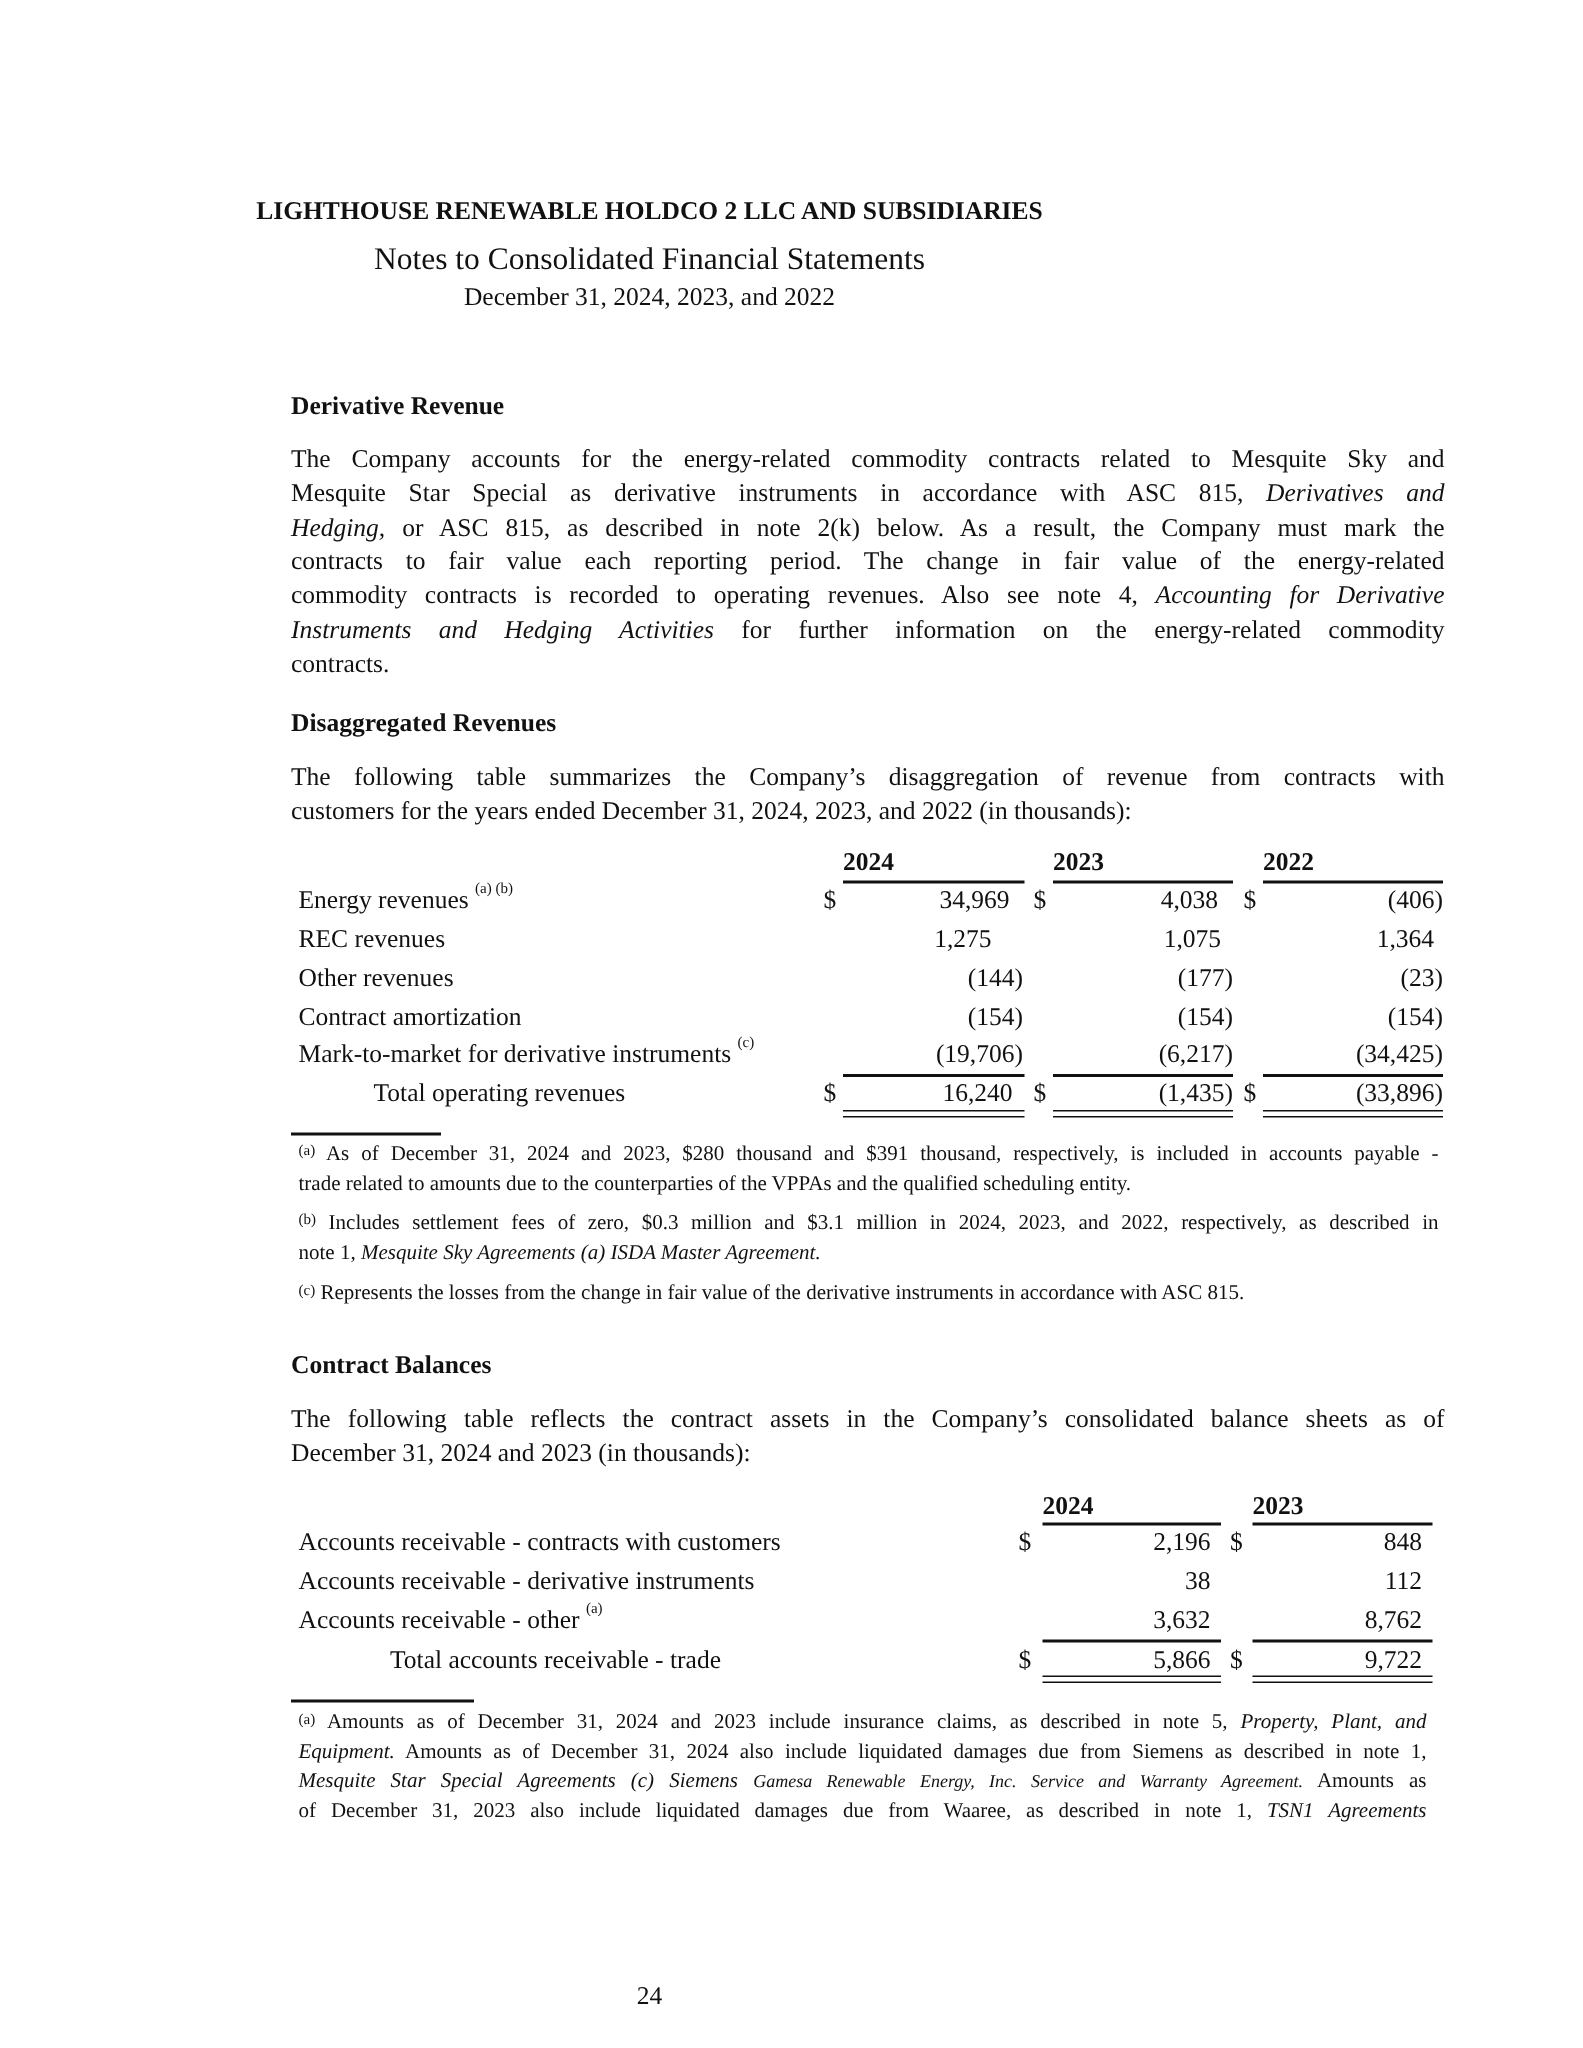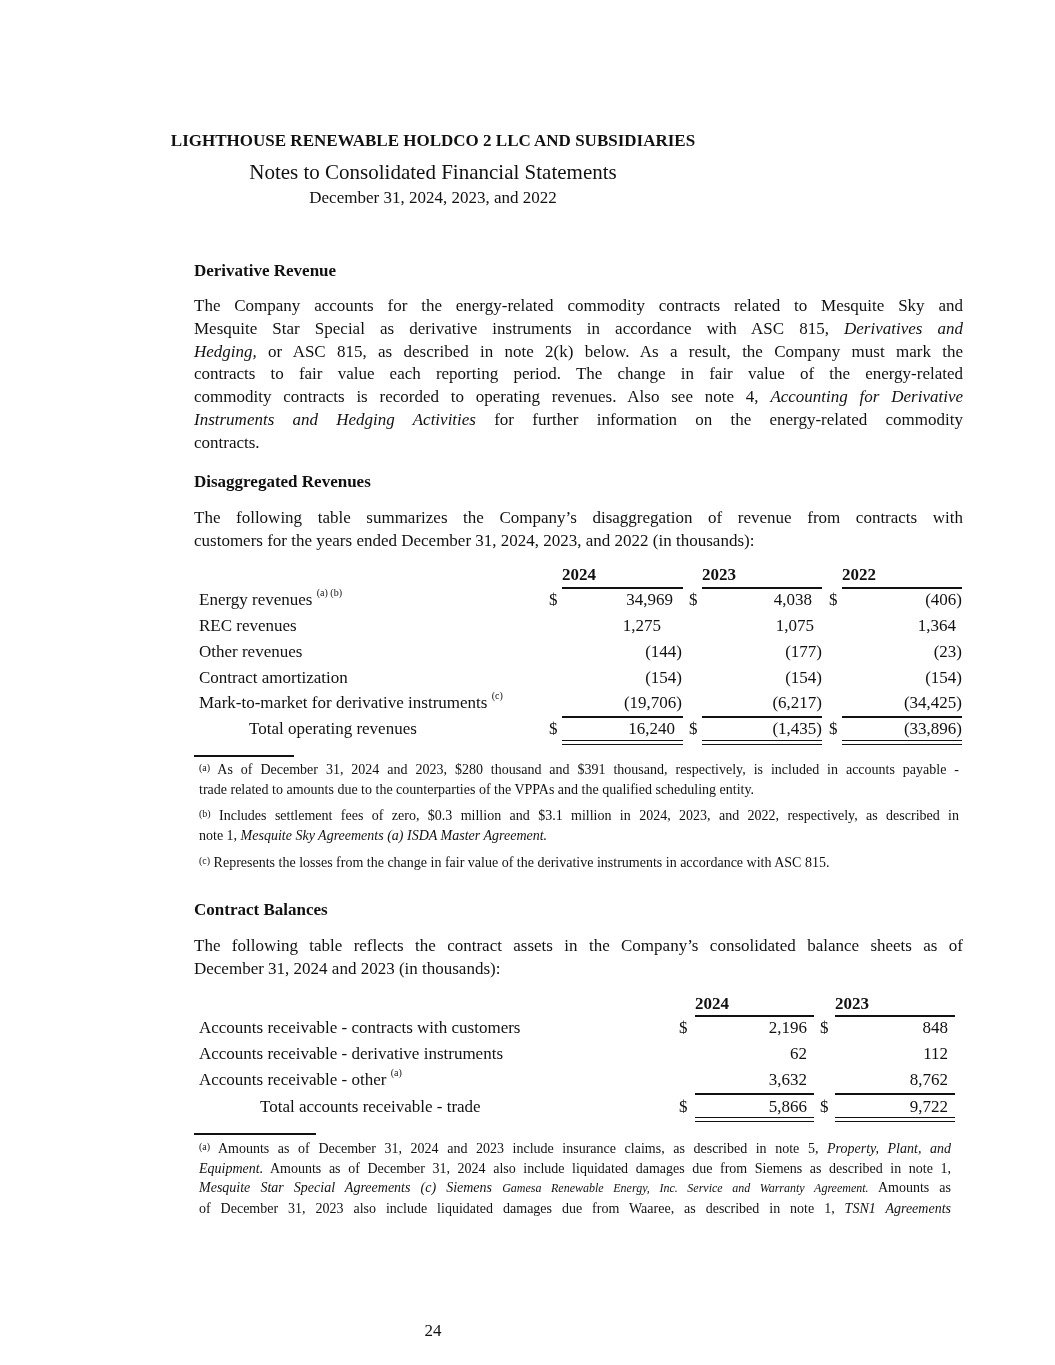--- a/index.html
+++ b/index.html
@@ -146,21 +146,21 @@
 
   <div class="row" style="top:1018px;">
     <span class="lbl">Accounts receivable - contracts with customers</span>
     <span class="dol" style="left:679px;">$</span>
     <span class="val" style="left:695px; width:112px;">2,196</span>
     <span class="dol" style="left:820px;">$</span>
     <span class="val" style="left:835px; width:113px;">848</span>
   </div>
   <div class="row" style="top:1044px;">
     <span class="lbl">Accounts receivable - derivative instruments</span>
-    <span class="val" style="left:695px; width:112px;">62</span>
+    <span class="val" style="left:695px; width:112px;">38</span>
     <span class="val" style="left:835px; width:113px;">112</span>
   </div>
   <div class="row" style="top:1070px;">
     <span class="lbl"><span>Accounts receivable - other</span> <sup>(a)</sup></span>
     <span class="val" style="left:695px; width:112px;">3,632</span>
     <span class="val" style="left:835px; width:113px;">8,762</span>
   </div>
   <div class="sline" style="left:695px; width:119px; top:1093px;"></div>
   <div class="sline" style="left:835px; width:120px; top:1093px;"></div>
   <div class="row" style="top:1097px;">

